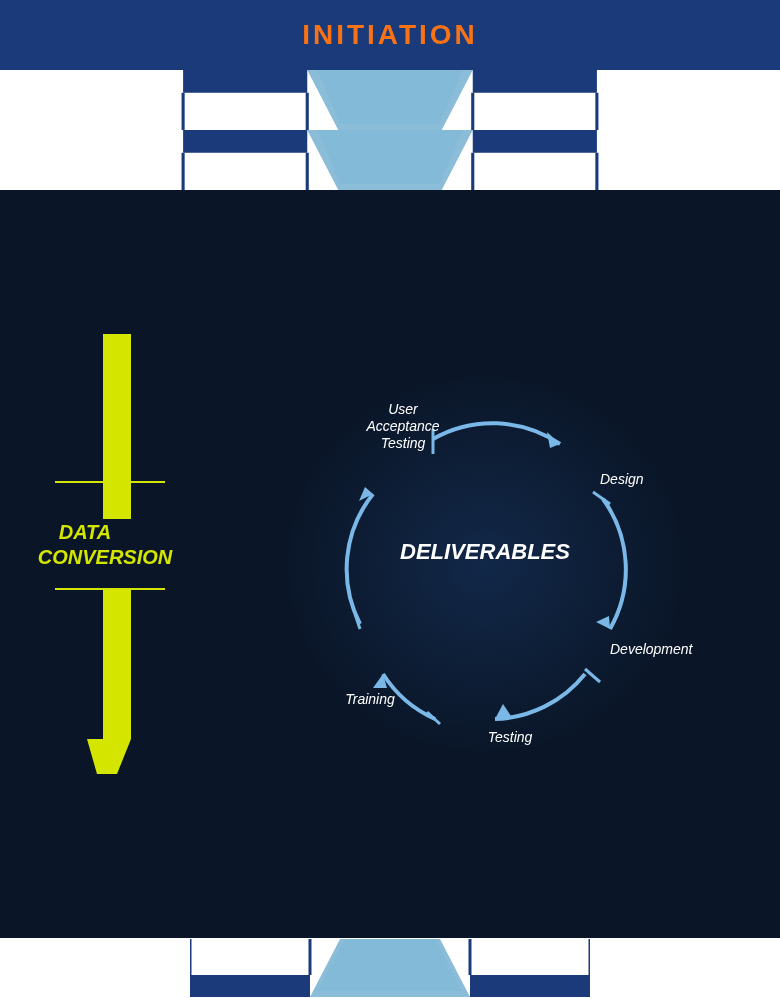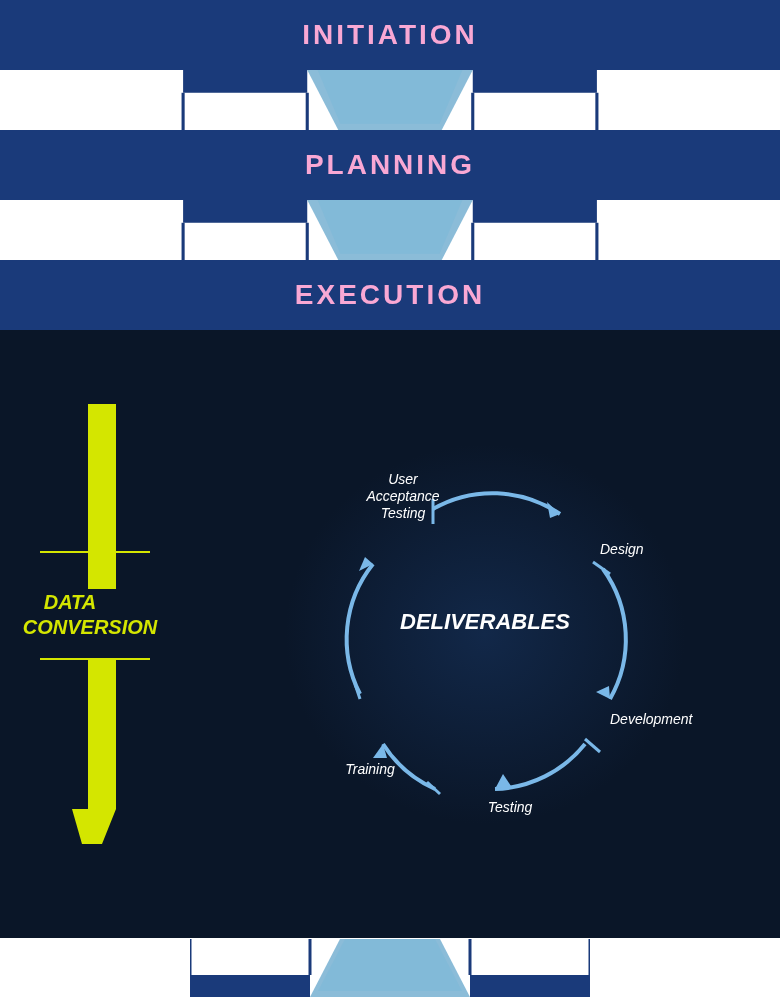--- a/index.html
+++ b/index.html
@@ -24,21 +24,21 @@
     .phase-banner {
       width: 100%;
       background: #1a3a7a;
       display: flex;
       align-items: center;
       justify-content: center;
       position: relative;
     }
 
     .phase-banner-title {
-      color: #f9a8d4;
+      color: #f97316;
       font-size: 28px;
       font-weight: 900;
       letter-spacing: 3px;
       text-transform: uppercase;
       padding: 14px 0;
     }
 
     
     .connector {
       width: 100%;
@@ -66,21 +66,21 @@
       padding: 20px 20px 20px 10px;
       position: relative;
       min-height: 500px;
     }
 
     
     .left-panel {
       width: 200px;
       display: flex;
       flex-direction: column;
-      align-items: flex-start;
+      align-items: center;
       justify-content: center;
       flex-shrink: 0;
       position: relative;
       height: 460px;
     }
 
     .vertical-arrow-container {
       display: flex;
       flex-direction: column;
       align-items: center;
@@ -133,40 +133,34 @@
       <line x1="120" y1="22" x2="120" y2="58" stroke="#1a3a7a" stroke-width="3"></line>
 
       <line x1="280" y1="22" x2="280" y2="58" stroke="#1a3a7a" stroke-width="3"></line>
       <line x1="400" y1="22" x2="400" y2="58" stroke="#1a3a7a" stroke-width="3"></line>
 
       <polygon points="120,0 280,0 250,58 150,58" fill="#5a9fc8" opacity="0.7"></polygon>
       <polygon points="130,0 270,0 248,52 152,52" fill="#7ab8d8" opacity="0.5"></polygon>
     </svg>
   </div>
 
-  <div class="phase-banner" style="height:70px;">
-    <span class="phase-banner-title">PLANNING</span>
-  </div>
 
   <div class="connector">
     <svg viewBox="0 0 400 58" width="400" height="58">
       <rect x="0" y="0" width="120" height="22" fill="#1a3a7a"></rect>
       <rect x="280" y="0" width="120" height="22" fill="#1a3a7a"></rect>
       <line x1="0" y1="22" x2="0" y2="58" stroke="#1a3a7a" stroke-width="3"></line>
       <line x1="120" y1="22" x2="120" y2="58" stroke="#1a3a7a" stroke-width="3"></line>
       <line x1="280" y1="22" x2="280" y2="58" stroke="#1a3a7a" stroke-width="3"></line>
       <line x1="400" y1="22" x2="400" y2="58" stroke="#1a3a7a" stroke-width="3"></line>
       <polygon points="120,0 280,0 250,58 150,58" fill="#5a9fc8" opacity="0.7"></polygon>
       <polygon points="130,0 270,0 248,52 152,52" fill="#7ab8d8" opacity="0.5"></polygon>
     </svg>
   </div>
 
-  <div class="phase-banner" style="height:70px;">
-    <span class="phase-banner-title">EXECUTION</span>
-  </div>
 
   <div class="execution-box">
 
     <div class="left-panel">
       <div class="vertical-arrow-container">
         <svg width="170" height="440" viewBox="0 0 170 440">
 
           <rect x="78" y="0" width="28" height="185" fill="#d4e600"></rect>
 
           <line x1="30" y1="148" x2="140" y2="148" stroke="#d4e600" stroke-width="2"></line>

